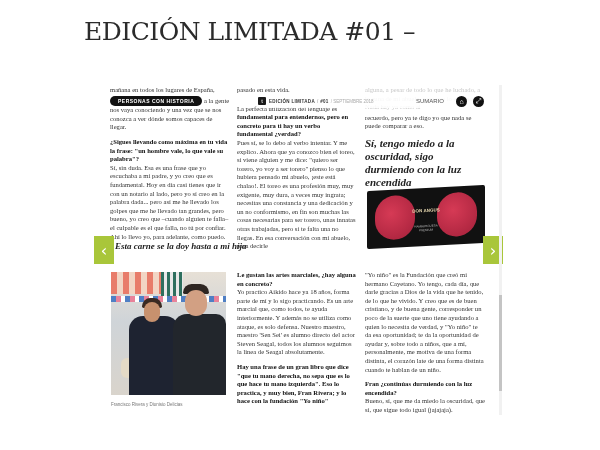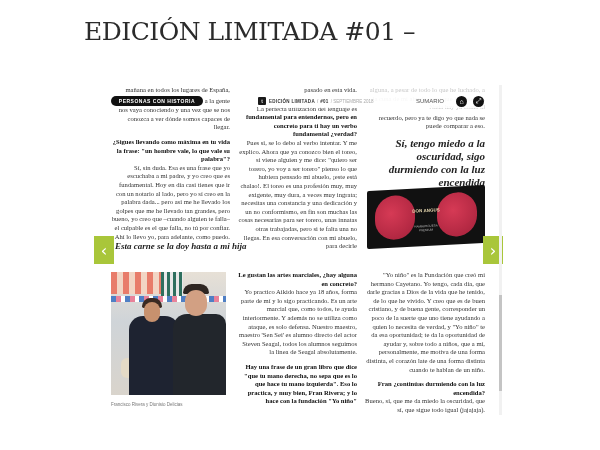--- a/index.html
+++ b/index.html
@@ -1,19 +1,19 @@
 <!DOCTYPE html>
 <html><head>
 <meta charset="utf-8">
 <style>
   html, body { margin: 0; padding: 0; }
   body { width: 600px; height: 450px; background: #ffffff; position: relative; overflow: hidden; font-family: "Liberation Serif", serif; color: #2a2a2a; }
   .title { position: absolute; left: 84px; top: 18px; font-family: "DejaVu Serif", serif; font-weight: normal; font-size: 25px; line-height: 27px; color: #2b2b2b; letter-spacing: -0.5px; margin: 0; }
   .col { position: absolute; font-size: 6.6px; line-height: 8.6px; color: #333; }
-  .col p { margin: 0 0 6px 0; text-align: right; }
+  .col p { margin: 0 0 6px 0; }
   .col b { color: #111; }
   .col1 { left: 110px; top: 86px; width: 120px; }
   .col2 { left: 237px; top: 86px; width: 120px; }
   .col3 { left: 365px; top: 86px; width: 120px; }
   .col4 { left: 237px; top: 271px; width: 120px; }
   .col5 { left: 365px; top: 271px; width: 120px; }
   .pill { display: inline-block; background: #111; color: #fff; font-family: "Liberation Sans", sans-serif; font-size: 5px; letter-spacing: 0.5px; padding: 1px 8px; border-radius: 6px; font-weight: bold; }
   .quote { font-style: italic; font-weight: bold; font-size: 11px; line-height: 13px; color: #222; margin: 14px 0 0 0; }
   .toolbar { position: absolute; left: 258px; top: 94px; width: 226px; height: 14px; background: rgba(255,255,255,0.85); display: flex; align-items: center; font-family: "Liberation Sans", sans-serif; font-size: 4.5px; color: #333; }
   .tw { width: 8px; height: 8px; background: #1a1a1a; border-radius: 1px; color: #fff; font-size: 6px; line-height: 8px; text-align: center; margin-right: 3px; }

